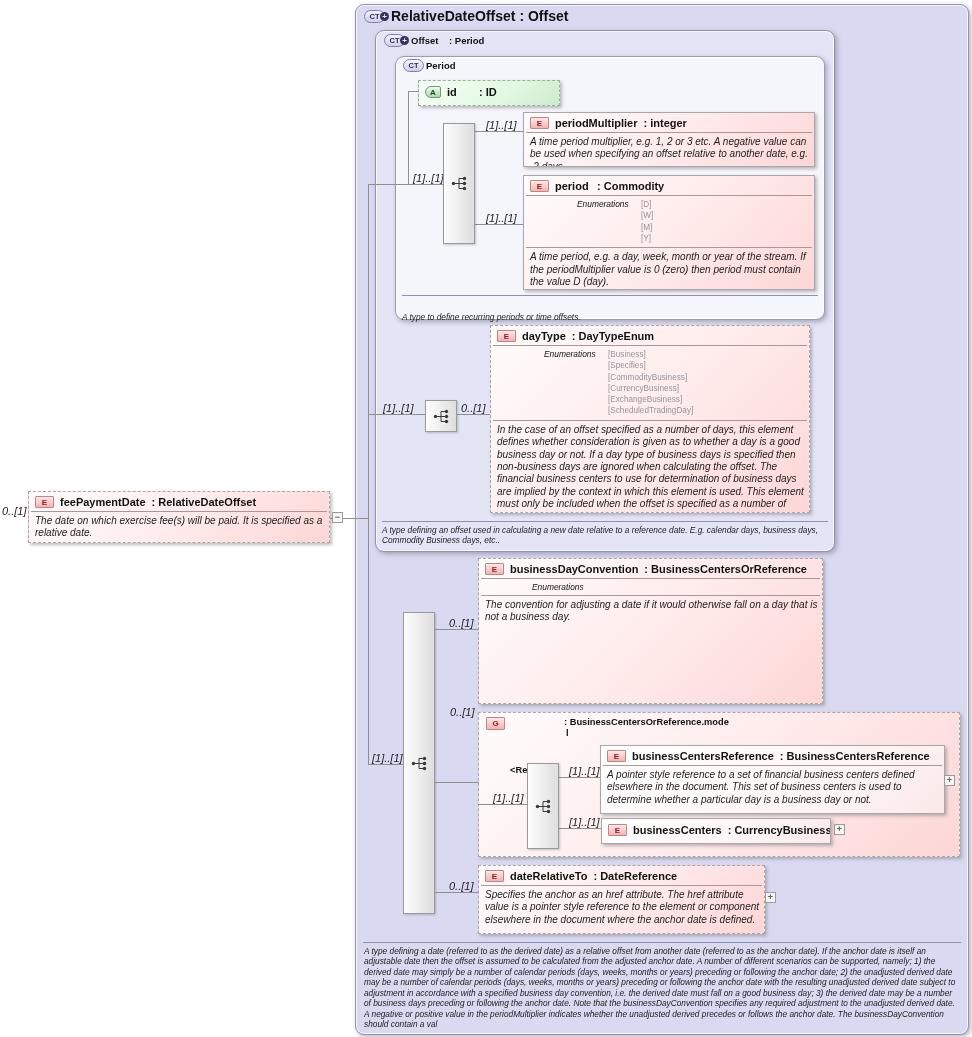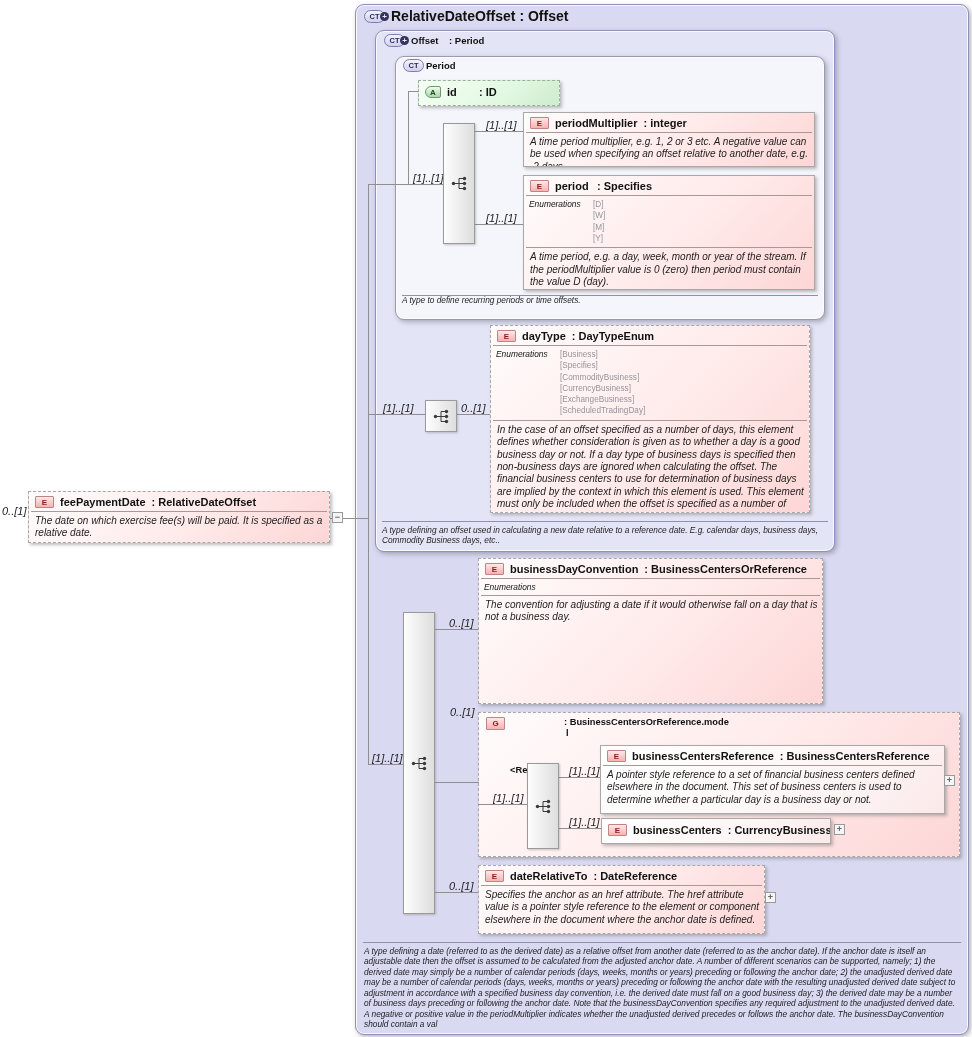--- a/index.html
+++ b/index.html
@@ -30,21 +30,21 @@
     box-shadow:2px 2px 3px rgba(110,110,110,.45);
     font-size:9.3px; overflow:hidden;
   }
   .ebox.dashed { border-style:dashed; }
   .ebox.white { background:linear-gradient(135deg,#ffffff 0%,#fdf4f4 70%,#fbe9e9 100%); }
   .ebox.green { background:linear-gradient(135deg,#f6fff6 0%,#e2f8e2 60%,#cdeccd 100%); border-style:dashed; border-color:#9ab09a; }
   .ehead { display:flex; align-items:center; gap:6px; padding:4px 6px 2px 6px; font-weight:bold; white-space:nowrap; }
   .ehead .nm, .ehead .tp { font-size:11px; }
   .sep { border-top:1px solid #a89898; margin:1px 2px; height:0; }
   .anno { font-style:italic; font-size:10px; line-height:1.24; padding:2px 4px 3px 6px; color:#1c1c1c; }
-  .enumsec { display:flex; padding:2px 0 2px 5px; }
+  .enumsec { display:flex; padding:2px 0 2px 5px;margin-left:48px; }
   .enumlabel { font-style:italic; font-size:8.4px; width:64px; flex:none; }
   .enumvals span { display:block; font-size:8.2px; line-height:11.3px; color:#94949c; }
   
   .badge { display:inline-flex; align-items:center; justify-content:center; font-weight:bold; flex:none; box-sizing:border-box; }
   .b-e { width:19px; height:12px; font-size:8px; background:linear-gradient(#ffe8e8,#f6b2b2); border:1px solid #c08484; color:#8b1a1a; border-radius:1px; }
   .b-g { width:19px; height:13px; font-size:8px; background:linear-gradient(#ffe8e8,#f6b2b2); border:1px solid #c08484; color:#8b1a1a; border-radius:1px; }
   .b-a { width:16px; height:12px; font-size:8px; background:linear-gradient(#eefcee,#a9d6a9); border:1px solid #6e9a6e; color:#1d4d1d; border-radius:6px 2px 2px 6px; }
   .b-ct { width:21px; height:13px; font-size:7.5px; background:linear-gradient(#f4f4fd,#cfcfec); border:1px solid #7d7db3; color:#2a2a55; border-radius:7px; }
   .ctwrap { display:inline-flex; align-items:center; }
   .plusdot { width:9px; height:9px; border-radius:50%; background:#34345c; color:#e8e8ff; font-size:8px; line-height:9px; text-align:center; margin-left:-5px; font-weight:bold; }
@@ -94,21 +94,21 @@
     <div class="ctsep" style="left:6px;top:490px;width:446px;"></div>
     <div class="ctanno" style="left:6px;top:494px;width:448px;">A type defining an offset used in calculating a new date relative to a reference date. E.g. calendar days, business days, Commodity Business days, etc..</div>
   </div>
 
   <div class="ctbox period" style="left:395px;top:56px;width:428px;height:262px;">
     <div class="cthead" style="left:7px;top:2px;">
       <span class="badge b-ct">CT</span>
       <span class="ctname">Period</span>
     </div>
     <div class="ctsep" style="left:6px;top:238px;width:416px;"></div>
-    <div class="ctanno" style="left:6px;top:238px;width:410px;">A type to define recurring periods or time offsets.</div>
+    <div class="ctanno" style="left:6px;top:255px;width:410px;">A type to define recurring periods or time offsets.</div>
   </div>
 
   <div class="ebox dashed" style="left:478px;top:712px;width:480px;height:143px;">
     <span class="badge b-g abs" style="left:7px;top:4px;">G</span>
     <span class="abs" style="left:31px;top:4px;font-weight:bold;margin-top:48px;">&lt;Ref&gt;</span>
     <span class="abs" style="left:85px;top:4px;font-weight:bold;white-space:nowrap;">: BusinessCentersOrReference.mode</span>
     <span class="abs" style="left:87px;top:15px;font-weight:bold;">l</span>
   </div>
 
   <div class="line" style="left:328px;top:518px;width:40px;height:1px;"></div>
@@ -205,21 +205,21 @@
       <span class="tp">: integer</span>
     </div>
     <div class="sep"></div>
     <div class="anno">A time period multiplier, e.g. 1, 2 or 3 etc. A negative value can be used when specifying an offset relative to another date, e.g. -2 days.</div>
   </div>
 
   <div class="ebox" style="left:523px;top:175px;width:290px;height:113px;">
     <div class="ehead">
       <span class="badge b-e">E</span>
       <span class="nm" style="min-width:36px;">period</span>
-      <span class="tp">: Specifies</span>
+      <span class="tp">: Commodity</span>
     </div>
     <div class="sep"></div>
     <div class="enumsec">
       <span class="enumlabel">Enumerations</span>
       <div class="enumvals">
         <span>[D]</span>
         <span>[W]</span>
         <span>[M]</span>
         <span>[Y]</span>
       </div>

